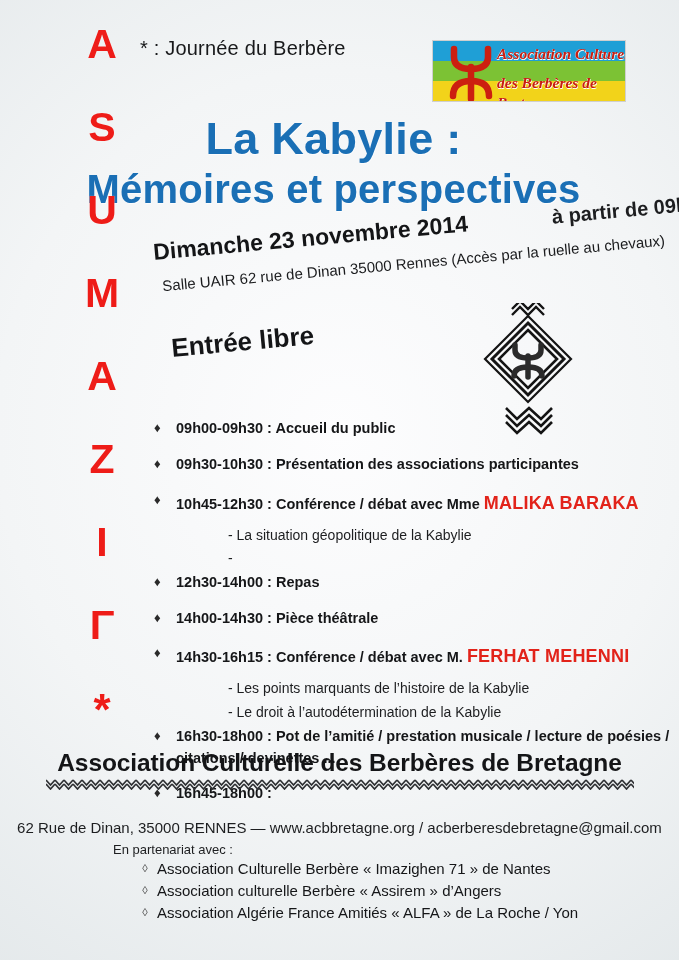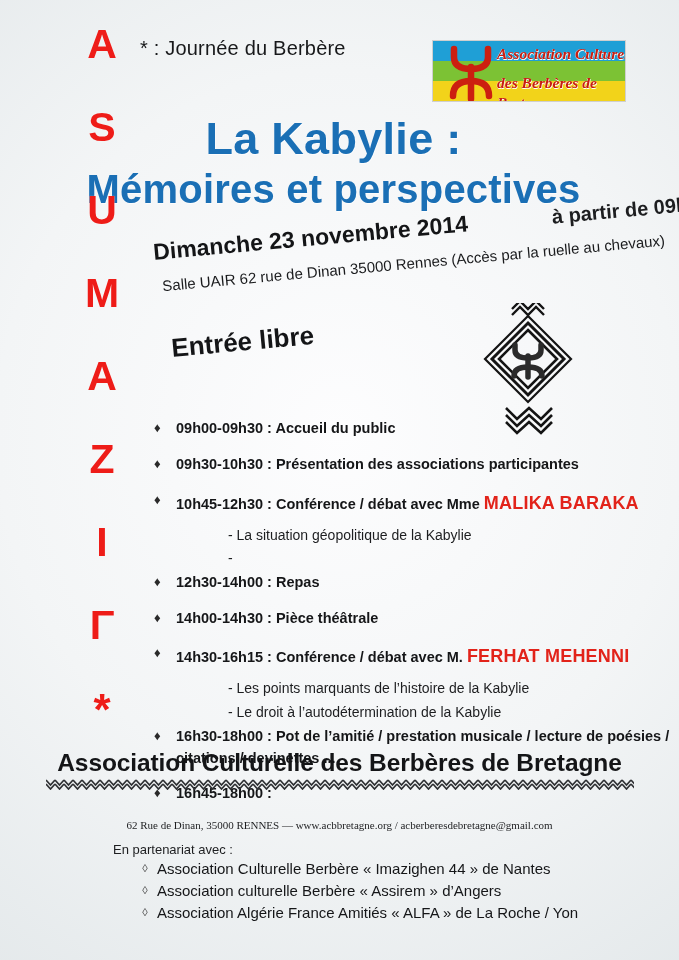--- a/index.html
+++ b/index.html
@@ -156,22 +156,22 @@
     position:absolute; left:46px; top:779px; width:588px; height:11px; z-index:3;
   }
   .orgname{
     position:absolute; left:0; top:749px; width:679px; text-align:center;
     font-size:24.5px; font-weight:bold; color:#141517;
     font-family:"Liberation Sans", sans-serif; z-index:3;
     letter-spacing:-.1px;
   }
   .orgaddr{
     position:absolute; left:0; top:819px; width:679px; text-align:center;
-    font-size:11px; color:#1d1e20;
-    font-family:Liberation Serif, serif; z-index:3;
+    font-size:15px; color:#1d1e20;
+    font-family:Liberation Sans, sans-serif; z-index:3;
   }
   .partlabel{
     position:absolute; left:113px; top:842px;
     font-size:13px; color:#1d1e20;
     font-family:"Liberation Sans", sans-serif; z-index:3;
   }
   .partlist{
     position:absolute; left:133px; top:858px; width:540px; z-index:3;
   }
   .pline{ display:flex; align-items:flex-start; margin-bottom:1px; }
@@ -304,21 +304,21 @@
     </defs>
     <rect x="0" y="0" width="588" height="11" fill="url(#zz)"></rect>
   </svg>
 
   <div class="orgname">Association Culturelle des Berbères de Bretagne</div>
   <div class="orgaddr">62  Rue  de Dinan, 35000 RENNES — www.acbbretagne.org  /  acberberesdebretagne@gmail.com</div>
   <div class="partlabel">En partenariat avec :</div>
   <div class="partlist" id="partlist">
       <div class="pline">
         <div class="dia">◊</div>
-        <div class="ptx">Association  Culturelle  Berbère  « Imazighen 44 »  de  Nantes</div>
+        <div class="ptx">Association  Culturelle  Berbère  « Imazighen 71 »  de  Nantes</div>
       </div>
       <div class="pline">
         <div class="dia">◊</div>
         <div class="ptx">Association culturelle Berbère « Assirem » d’Angers</div>
       </div>
       <div class="pline">
         <div class="dia">◊</div>
         <div class="ptx">Association Algérie France Amitiés « ALFA » de La Roche / Yon</div>
       </div>
     </div>

